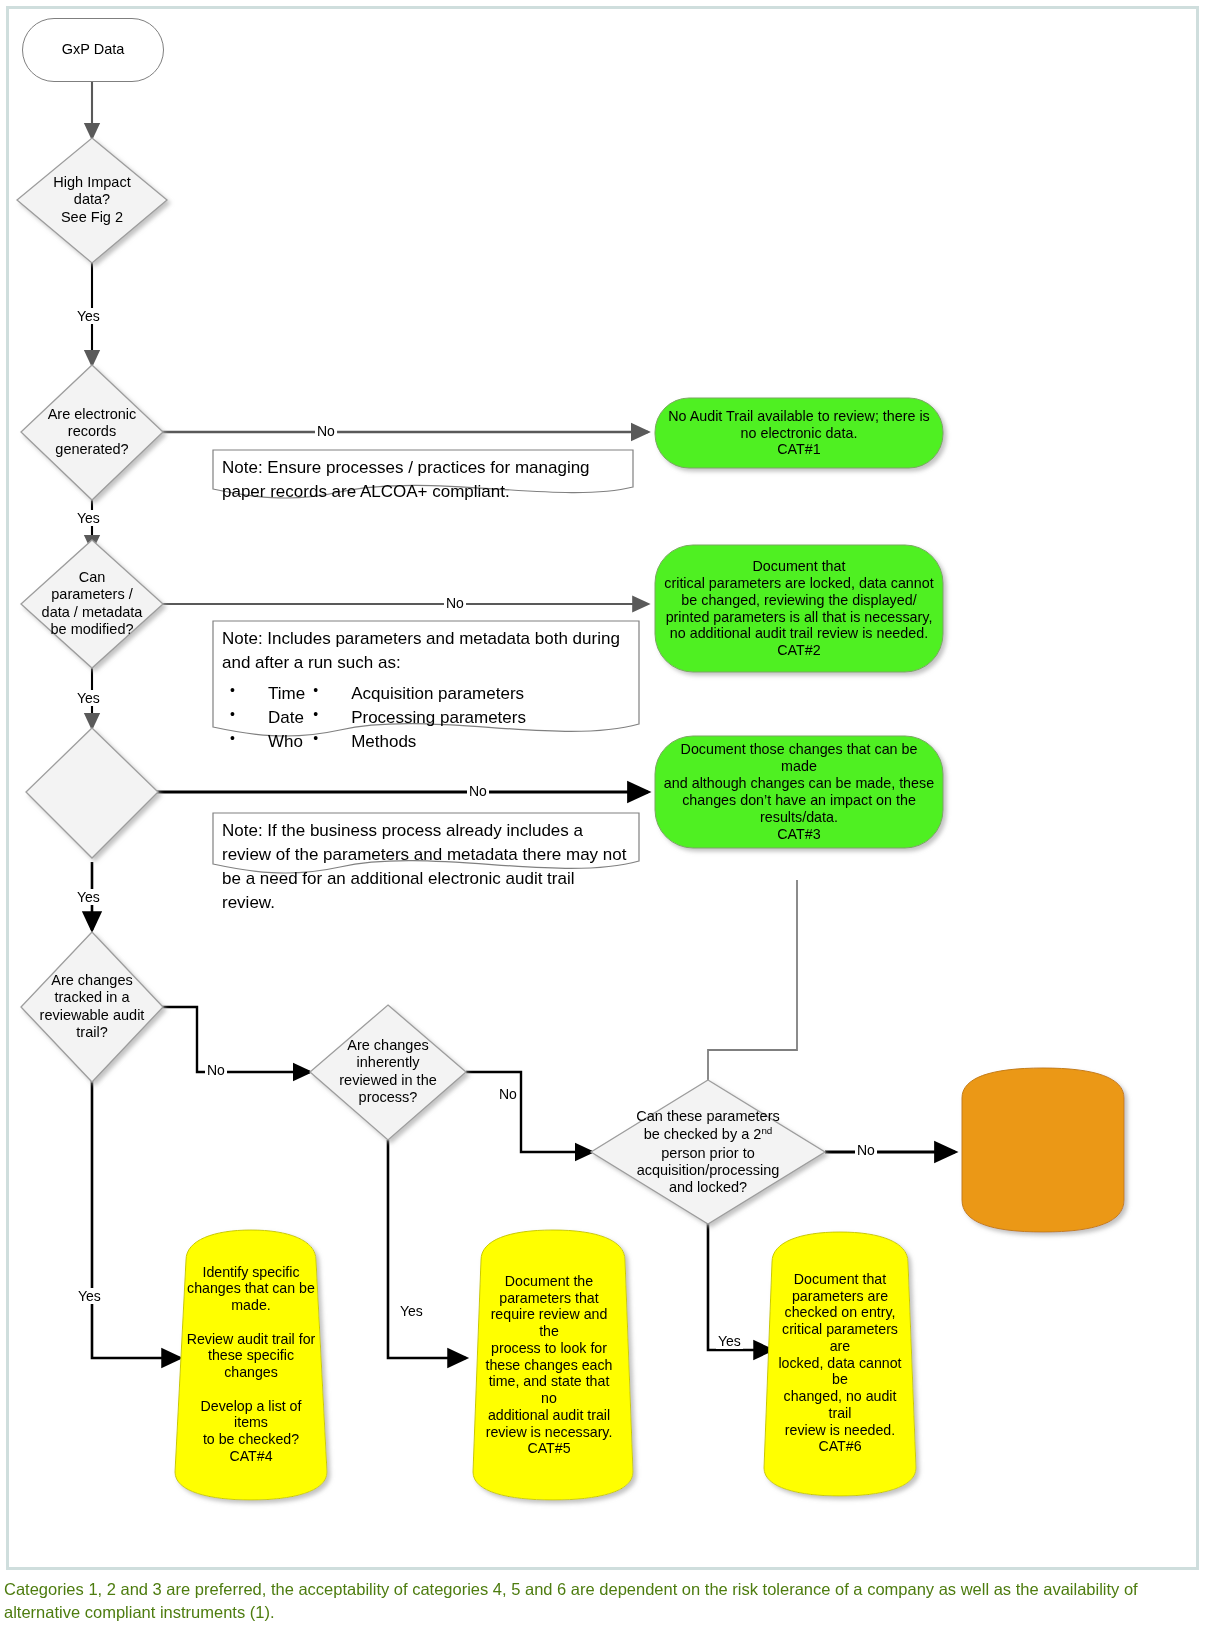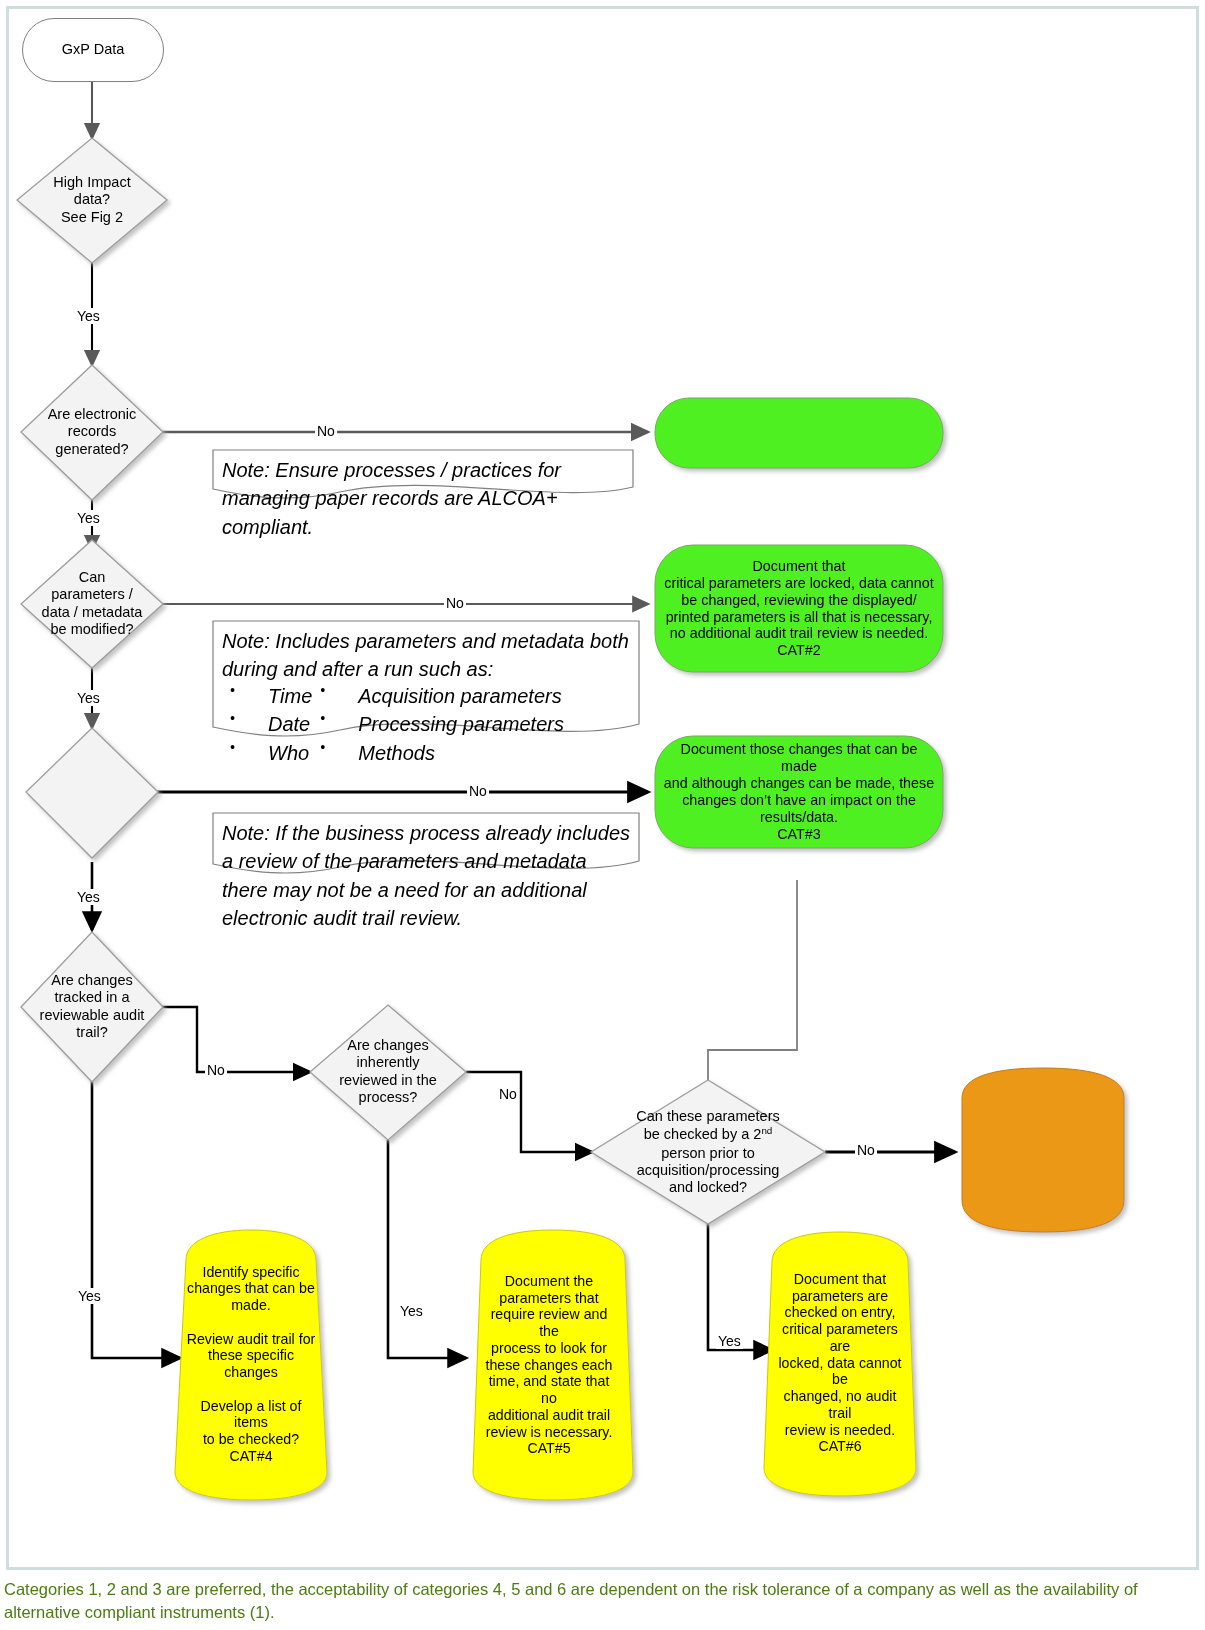--- a/index.html
+++ b/index.html
@@ -59,24 +59,23 @@
     line-height: 1.2;
     color: #000;
     white-space: pre-line;
     z-index: 2;
   }
 
   
   .note {
     position: absolute;
     z-index: 4;
-    font-size: 20px;
+    font-size: 17px;
     line-height: 1.42;
     color: #000;
-    font-style: italic;
   }
   .note .note-body {
     position: absolute;
     left: 9px; top: 6px; right: 9px;
     text-align: left;
   }
   .note-bullets {
     display: flex;
     margin-top: 13px;
   }
@@ -234,20 +233,25 @@
 process?</div>
 
   <div class="diamond-label" style="left:600px; top:1152px; width:216px; white-space:normal;">
     <span>Can these parameters</span><br>
     <span>be checked by a 2</span><span class="sup">nd</span><br>
     <span>person prior to</span><br>
     <span>acquisition/processing</span><br>
     <span>and locked?</span>
   </div>
 
+  <div class="node" style="left:655px; top:398px; width:288px; height:70px; font-size:14.3px;">
+    <div class="txt">No Audit Trail available to review; there is
+no electronic data.
+CAT#1</div>
+  </div>
   <div class="node" style="left:655px; top:545px; width:288px; height:127px; font-size:14.3px;">
     <div class="txt">Document that
 critical parameters are locked, data cannot
 be changed, reviewing the displayed/
 printed parameters is all that is necessary,
 no additional audit trail review is needed.
 CAT#2</div>
   </div>
   <div class="node" style="left:655px; top:736px; width:288px; height:112px; font-size:14.3px;">
     <div class="txt">Document those changes that can be made

